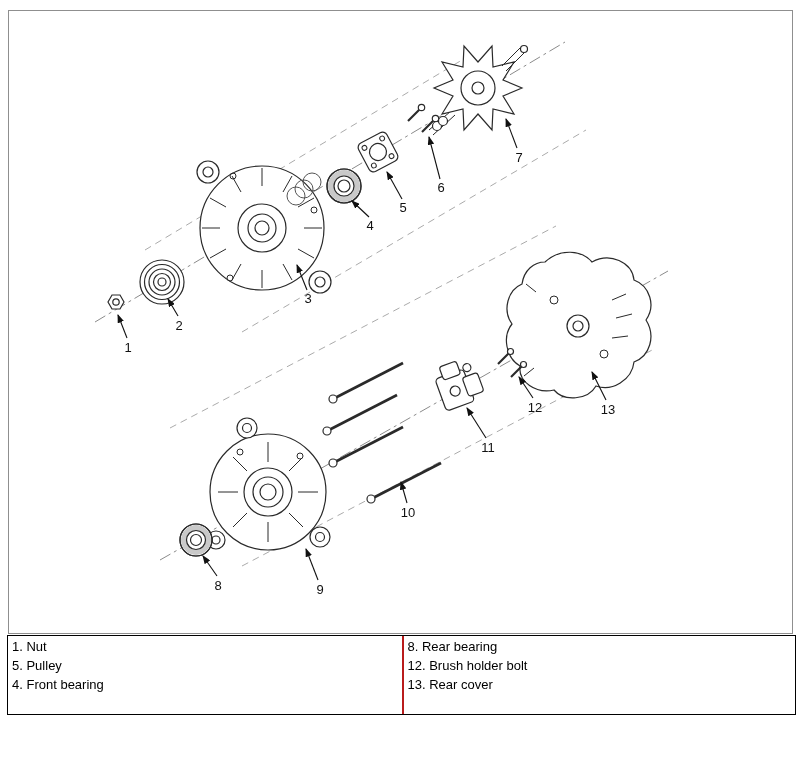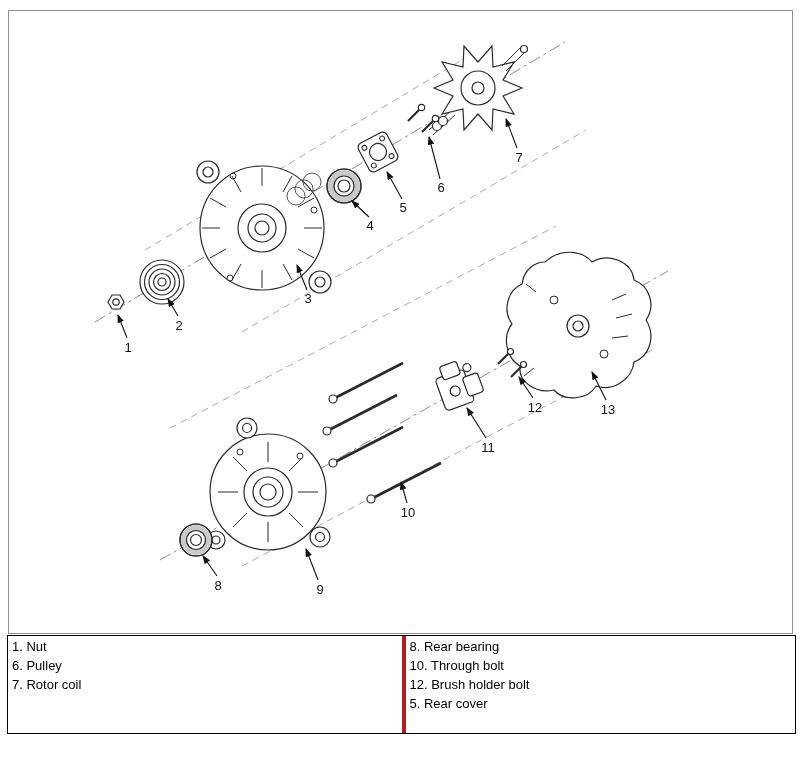--- a/index.html
+++ b/index.html
@@ -2,21 +2,21 @@
 <html><head>
 <meta charset="utf-8">
 <style>
   html,body{margin:0;padding:0;background:#fff;}
   .page{position:relative;width:804px;height:775px;background:#fff;font-family:"Liberation Sans",sans-serif;overflow:hidden;}
   .diagram{position:absolute;left:8px;top:10px;width:783px;height:622px;border:1px solid #8f8f8f;background:#fff;box-sizing:content-box;}
   .diagram svg{display:block;}
 
   .legend{position:absolute;left:7px;top:635px;width:789px;border:1px solid #000;display:flex;background:#fff;box-sizing:border-box;}
   .legend .col{width:50%;padding:1px 0;box-sizing:border-box;}
-  .legend .col.right{border-left:4px solid #b91c1c;}
+  .legend .col.right{border-left:2px solid #b91c1c;}
   .legend .cell{height:19px;line-height:19px;padding-left:4px;font-size:13px;color:#000;white-space:nowrap;overflow:hidden;}
 
   
   .s{stroke:#2a2a2a;stroke-width:1.2;fill:none;}
   .sf{stroke:#2a2a2a;stroke-width:1.2;fill:#fff;}
   .thin{stroke:#2a2a2a;stroke-width:1;fill:none;}
   .ring{stroke:#c9c9c9;stroke-width:6;fill:none;}
   .axis{stroke:#8b8b8b;stroke-width:1;stroke-dasharray:12 4 3 4;fill:none;}
   .plane{stroke:#ababab;stroke-width:1;stroke-dasharray:7 5;fill:none;}
   .bolt{stroke:#2a2a2a;stroke-width:2.6;fill:none;}
@@ -226,25 +226,24 @@
         <text class="num" x="488" y="452">11</text>
         <text class="num" x="535" y="412">12</text>
         <text class="num" x="608" y="414">13</text>
       </g>
     </svg>
   </div>
 
   <div class="legend">
     <div class="col">
       <div class="cell">1. Nut</div>
-      <div class="cell">6. Pulley</div>
-      <div class="cell">7. Rotor coil</div>
+      <div class="cell">5. Pulley</div>
+      <div class="cell">4. Front bearing</div>
     </div>
     <div class="col right">
       <div class="cell">8. Rear bearing</div>
-      <div class="cell">10. Through bolt</div>
       <div class="cell">12. Brush holder bolt</div>
-      <div class="cell">5. Rear cover</div>
+      <div class="cell">13. Rear cover</div>
       <div class="cell"></div>
     </div>
   </div>
 
 </div>
 
 </body></html>

